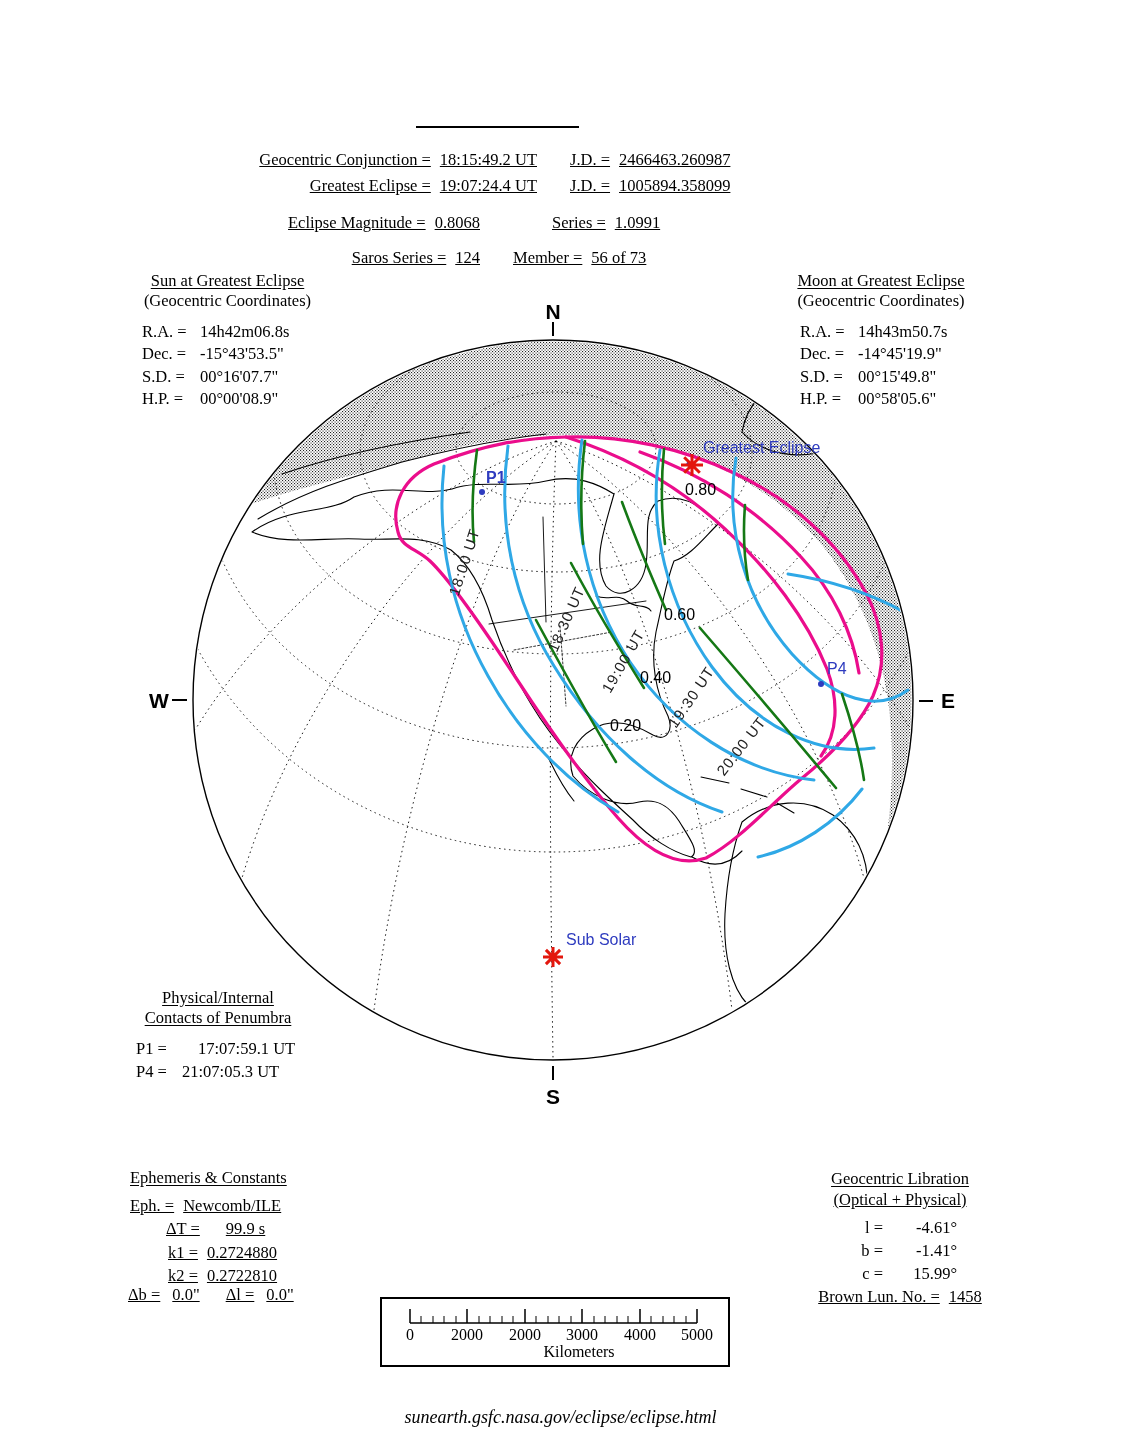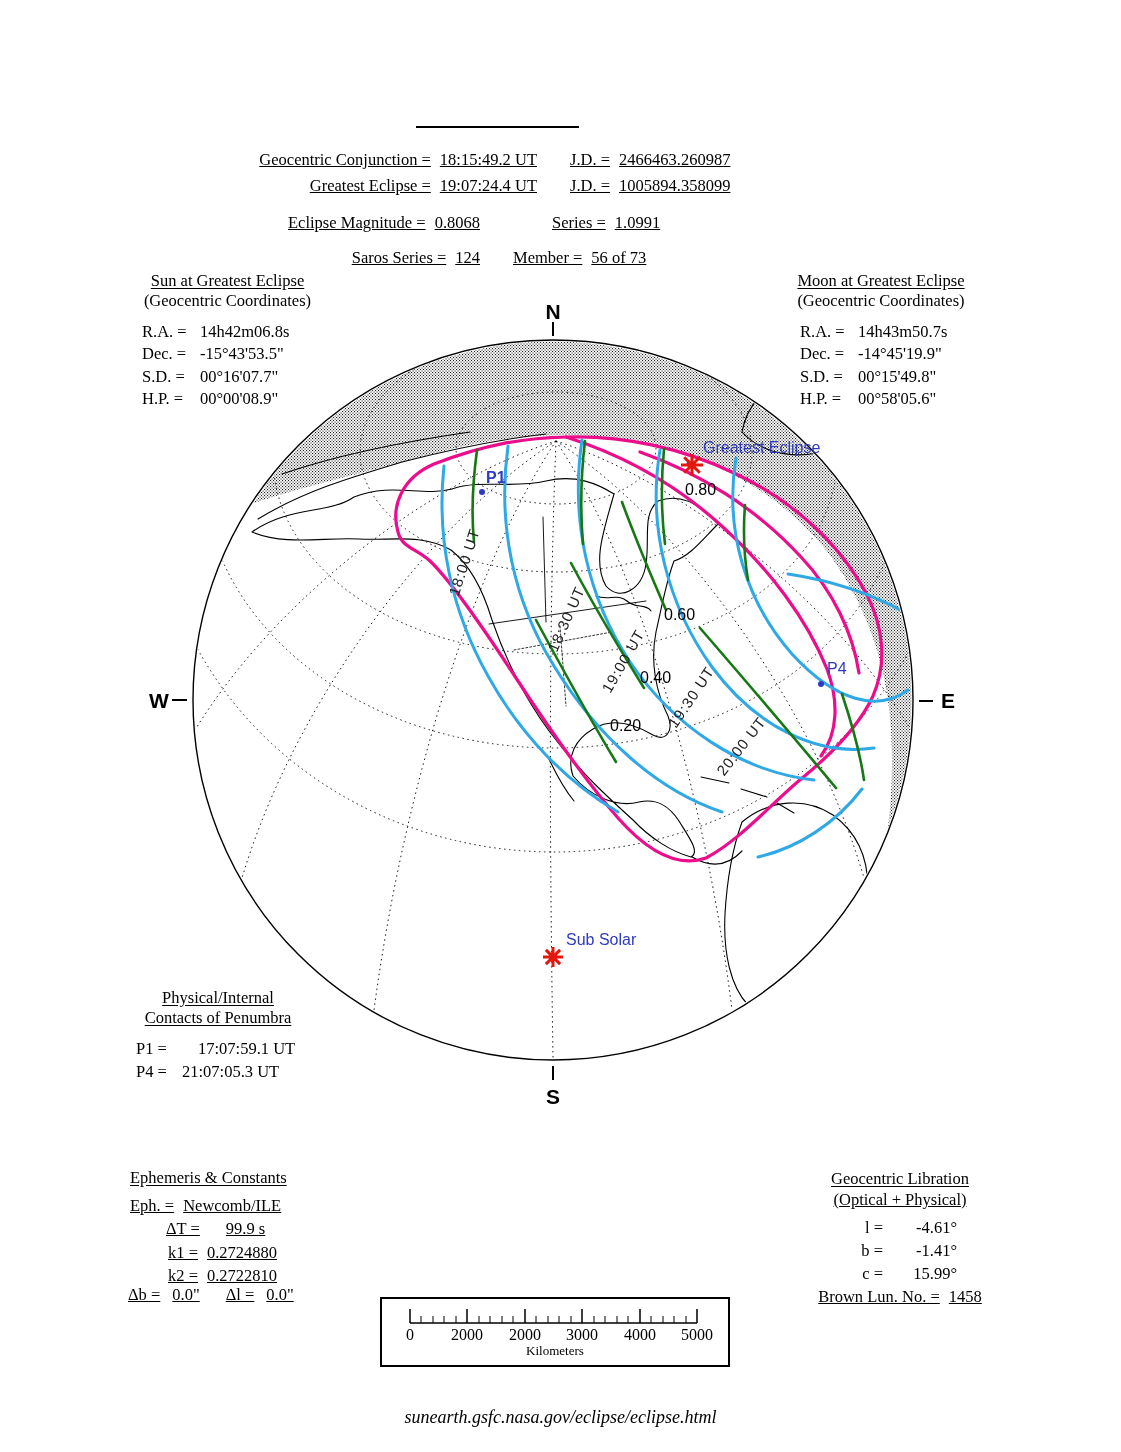--- a/index.html
+++ b/index.html
@@ -31,21 +31,21 @@
   .timelabel {
     position:absolute; font-family:"Liberation Sans", sans-serif; font-size:15px; color:#222;
     white-space:nowrap; letter-spacing:1px; transform-origin:center;
   }
   .compass {
     position:absolute; transform:translate(-50%,-50%);
     font-family:"Liberation Sans", sans-serif; font-weight:bold; font-size:21px;
   }
   .scalebox { position:absolute; left:380px; top:1297px; width:346px; height:66px; border:2px solid #000; }
   .scalenum { position:absolute; width:50px; text-align:center; top:27px; font-size:16px; }
-  .scaleunit { position:absolute; left:0; top:44px; width:100%; text-align:center; font-size:13px; }
+  .scaleunit { position:absolute; left:0; top:44px; width:100%; text-align:center; font-size:16px;padding-left:24px; }
   .footer { position:absolute; left:0; width:100%; text-align:center; font-style:italic; font-size:18px; }
   svg.globe { position:absolute; left:0; top:0; }
 </style>
 </head>
 <body>
 
 <div class="page">
 
   <svg class="globe" width="1121" height="1452" viewBox="0 0 1121 1452">
     <defs>

